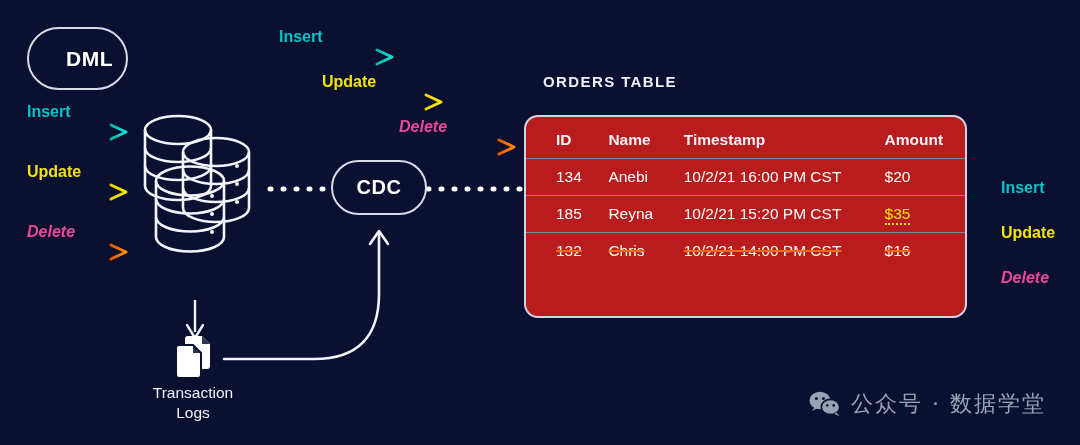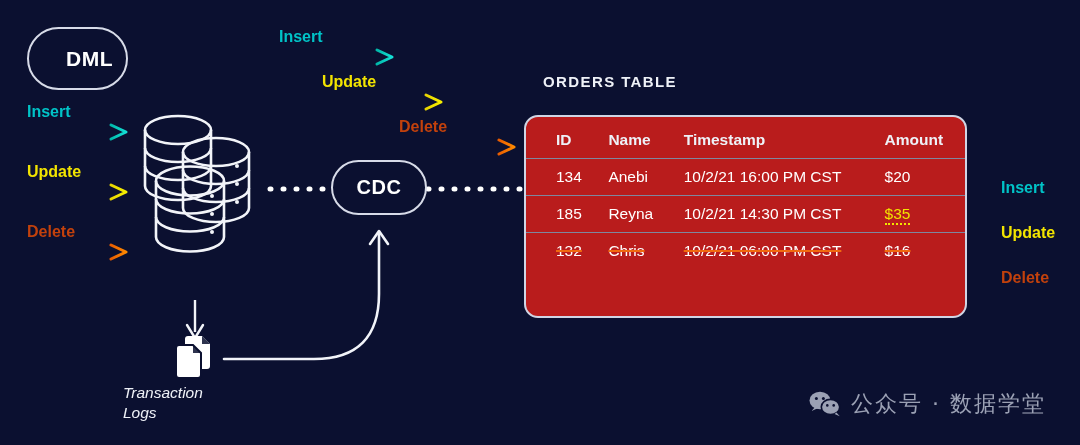--- a/index.html
+++ b/index.html
@@ -60,21 +60,21 @@
   
   .op-left { width: 120px; }
   .op-left .op-text {
     font-size: 16px;
     font-weight: 600;
     display: block;
     margin-bottom: 3px;
   }
   .op-insert-c { color: #00c3c7; }
   .op-update-c { color: #f2e400; }
-  .op-delete-c { color: #c2410c; }
+  .op-delete-c { color: #ec4899; font-style: italic; }
 
   
   .op-top .op-text {
     font-size: 16px;
     font-weight: 600;
     display: block;
     margin-bottom: 3px;
   }
 
   
@@ -138,25 +138,24 @@
   
   .op-right {
     font-size: 16px;
     font-weight: 600;
   }
 
   
   .txlog-label {
     left: 123px; top: 383px;
     width: 140px;
-    text-align: left;
+    text-align: center;
     font-size: 15.5px;
     line-height: 20px;
     color: #eef1f7;
-    font-style: italic;
   }
 
   
   .watermark {
     right: 34px; bottom: 26px;
     display: flex;
     align-items: center;
     gap: 10px;
     opacity: 0.78;
     margin-top: 24px;
@@ -351,27 +350,27 @@
       <tbody>
         <tr class="row-insert">
           <td class="col-id">134</td>
           <td class="col-name">Anebi</td>
           <td class="col-ts">10/2/21  16:00 PM CST</td>
           <td class="col-amt">$20</td>
         </tr>
         <tr>
           <td class="col-id">185</td>
           <td class="col-name">Reyna</td>
-          <td class="col-ts">10/2/21  14:30 PM CST</td>
+          <td class="col-ts">10/2/21  15:20 PM CST</td>
           <td class="col-amt"><span class="amt-update">$35</span></td>
         </tr>
         <tr class="row-delete">
           <td class="col-id">132</td>
           <td class="col-name">Chris</td>
-          <td class="col-ts">10/2/21  06:00 PM CST</td>
+          <td class="col-ts">10/2/21  14:00 PM CST</td>
           <td class="col-amt">$16</td>
         </tr>
       </tbody>
     </table>
   </div>
 
   <div class="abs op-right op-insert-c" style="left:1001px; top:179px;">Insert</div>
   <div class="abs op-right op-update-c" style="left:1001px; top:224px;">Update</div>
   <div class="abs op-right op-delete-c" style="left:1001px; top:269px;">Delete</div>
 

